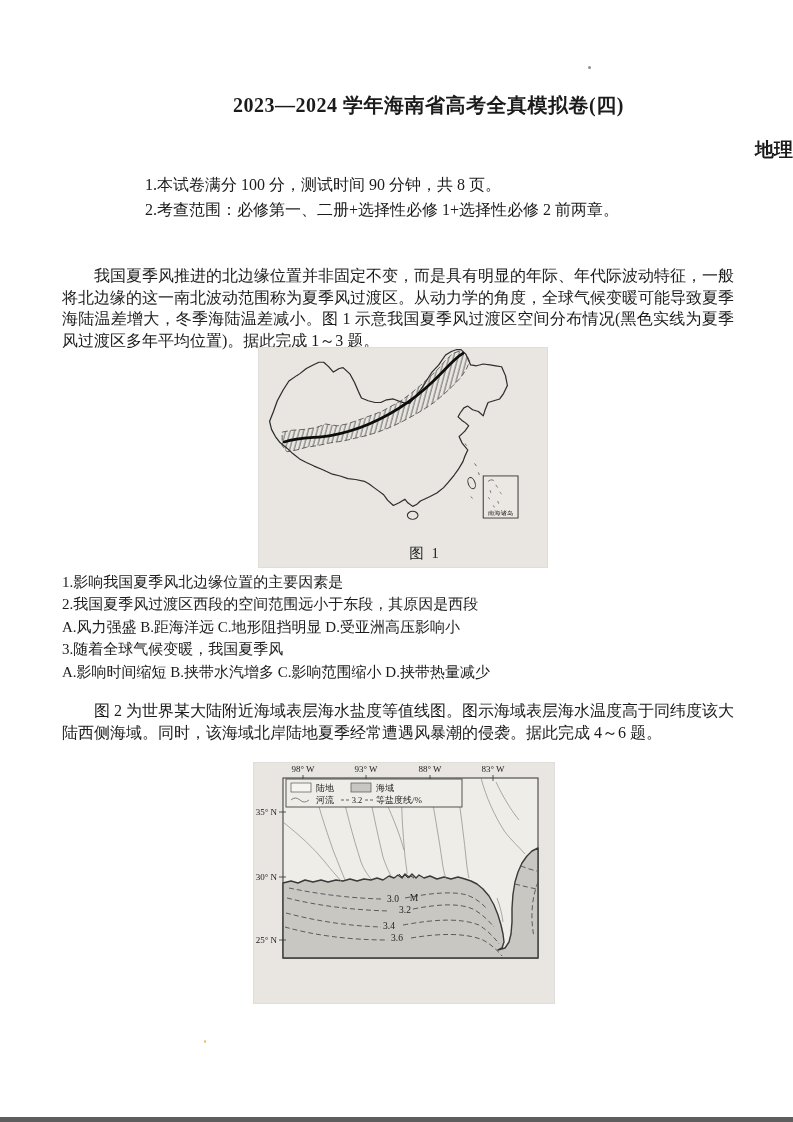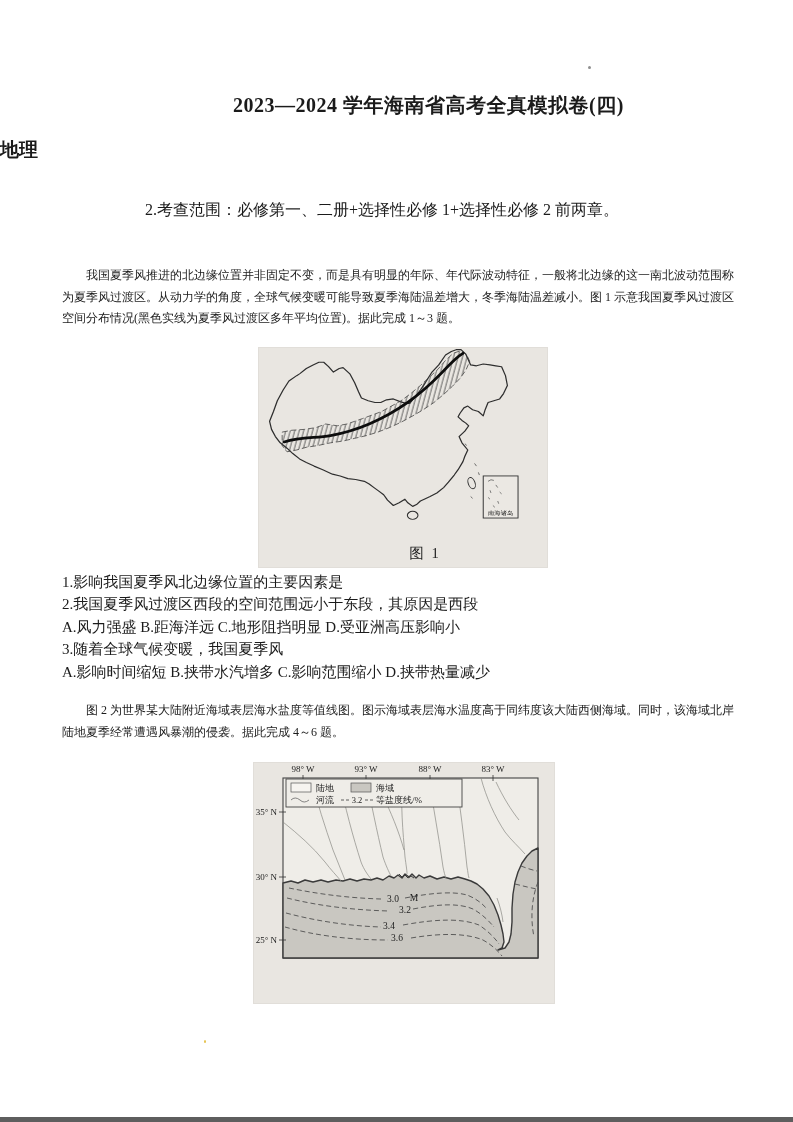--- a/index.html
+++ b/index.html
@@ -7,32 +7,32 @@
     position:relative; width:793px; height:1122px; overflow:hidden;
     background:#ffffff; color:#1b1b1b;
     font-family:"Liberation Serif","DejaVu Serif",serif;
   }
   .doc-title {
     position:absolute; top:92px; left:0; width:100%;
     text-align:center; font-size:20px; font-weight:bold; letter-spacing:0.5px;margin-left:32px;
   }
   .doc-subject {
     position:absolute; top:137px; left:0; width:100%;
-    text-align:left; font-size:19px; font-weight:bold;
+    text-align:right; font-size:19px; font-weight:bold;
   }
   .notice { position:absolute; left:145px; font-size:16px; white-space:nowrap; }
   .notice-1 { top:175px; }
   .notice-2 { top:200px; }
   .section-heading {
     position:absolute; top:221px; left:62px; width:671px;
     font-size:16.5px; font-weight:bold; line-height:23px; text-align:justify;
   }
   .passage {
     position:absolute; left:62px; width:672px;
-    font-size:12px; line-height:21.6px; text-align:justify; text-indent:2em;
+    font-size:16px; line-height:21.6px; text-align:justify; text-indent:2em;
   }
   .passage-1 { top:265px; }
   .passage-2 { top:700px; }
   .questions {
     position:absolute; top:571px; left:62px; width:672px;
     font-size:15px; line-height:22.4px;
   }
   .figure {
     position:absolute; background:#e9e6e1;
     box-shadow:0 0 0 1px rgba(0,0,0,0.03) inset;
@@ -53,20 +53,21 @@
 <body>
 
 <div class="page">
 
   <div class="artifact artifact-top"></div>
   <div class="artifact artifact-yellow"></div>
 
   <div class="doc-title">2023—2024 学年海南省高考全真模拟卷(四)</div>
   <div class="doc-subject">地理</div>
 
+  <div class="notice notice-1">1.本试卷满分 100 分，测试时间 90 分钟，共 8 页。</div>
   <div class="notice notice-2">2.考查范围：必修第一、二册+选择性必修 1+选择性必修 2 前两章。</div>
 
 
   <div class="passage passage-1">我国夏季风推进的北边缘位置并非固定不变，而是具有明显的年际、年代际波动特征，一般将北边缘的这一南北波动范围称为夏季风过渡区。从动力学的角度，全球气候变暖可能导致夏季海陆温差增大，冬季海陆温差减小。图 1 示意我国夏季风过渡区空间分布情况(黑色实线为夏季风过渡区多年平均位置)。据此完成 1～3 题。</div>
 
   <div class="figure figure-1">
     <svg width="290" height="197" viewBox="0 0 300 220" preserveAspectRatio="none">
       <defs>
         <pattern id="hatch" width="4.5" height="9" patternUnits="userSpaceOnUse" patternTransform="rotate(14)">
           <line x1="1" y1="0" x2="1" y2="9" stroke="#3c3c3c" stroke-width="0.8"></line>

